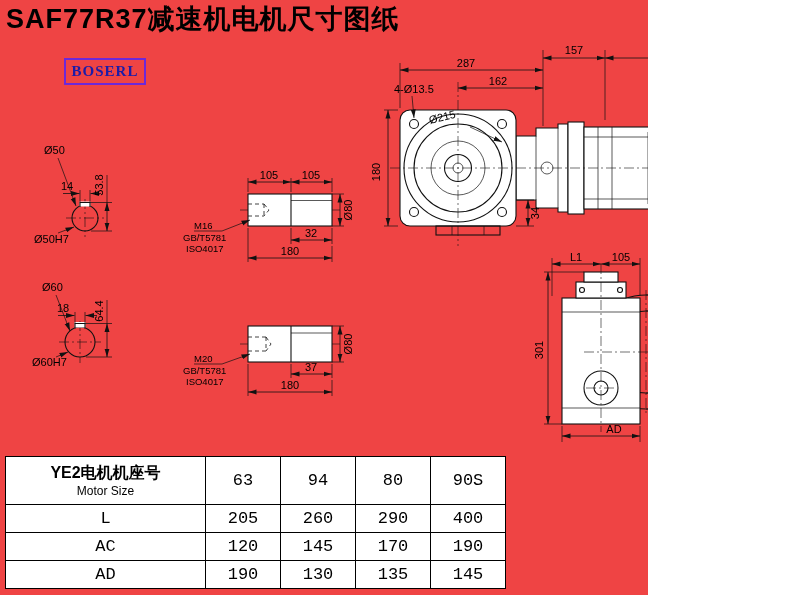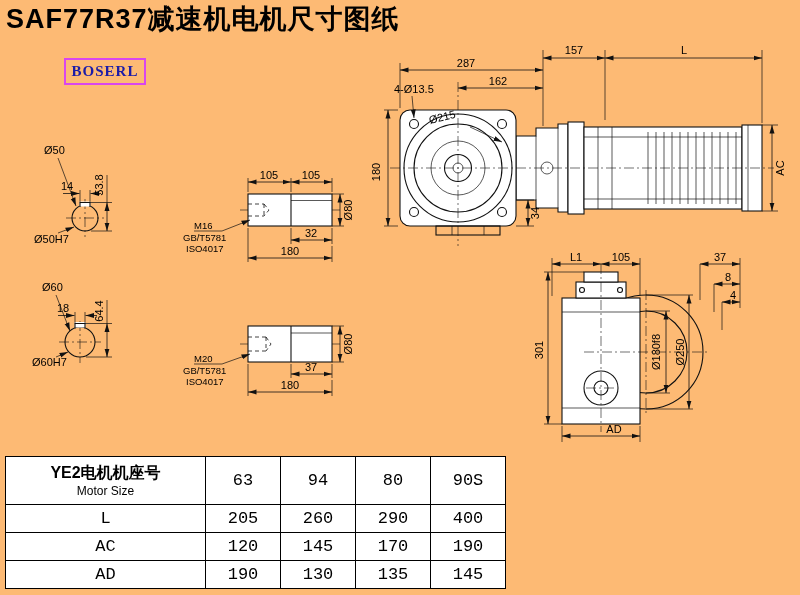--- a/index.html
+++ b/index.html
@@ -1,19 +1,19 @@
 <!DOCTYPE html>
 <html><head>
 <meta charset="utf-8">
 <style>
   html,body{margin:0;padding:0;background:#fff;}
-  .page{position:relative;width:800px;height:595px;background:#fdba74;overflow:hidden;
+  .page{position:relative;width:648px;height:595px;background:#ef4444;overflow:hidden;
         font-family:"Liberation Sans",sans-serif;color:#000;}
   .title{position:absolute;left:6px;top:1px;font-size:27px;font-weight:900;letter-spacing:1px;white-space:nowrap;}
-  .logo{position:absolute;left:64px;top:58px;width:78px;height:23px;border:2px solid #d946ef;
+  .logo{position:absolute;left:64px;top:58px;width:78px;height:23px;border:2px solid #6d28d9;
         color:#1c1ca8;font-family:"Liberation Serif",serif;font-weight:bold;font-size:15px;
         display:flex;align-items:center;justify-content:center;letter-spacing:1px;}
   svg.drawing{position:absolute;left:0;top:0;}
   .ln{stroke:#111;stroke-width:1.1;fill:none;}
   .lnf{stroke:#111;stroke-width:1.1;fill:#fff;}
   .thin{stroke:#111;stroke-width:0.7;fill:none;}
   .cl{stroke:#111;stroke-width:0.6;stroke-dasharray:10 3 2 3;fill:none;}
   .dim{stroke:#111;stroke-width:0.8;fill:none;}
   .dsh{stroke:#111;stroke-width:0.8;stroke-dasharray:4 3;fill:none;}
   .wfill{fill:#fff;stroke:none;}

